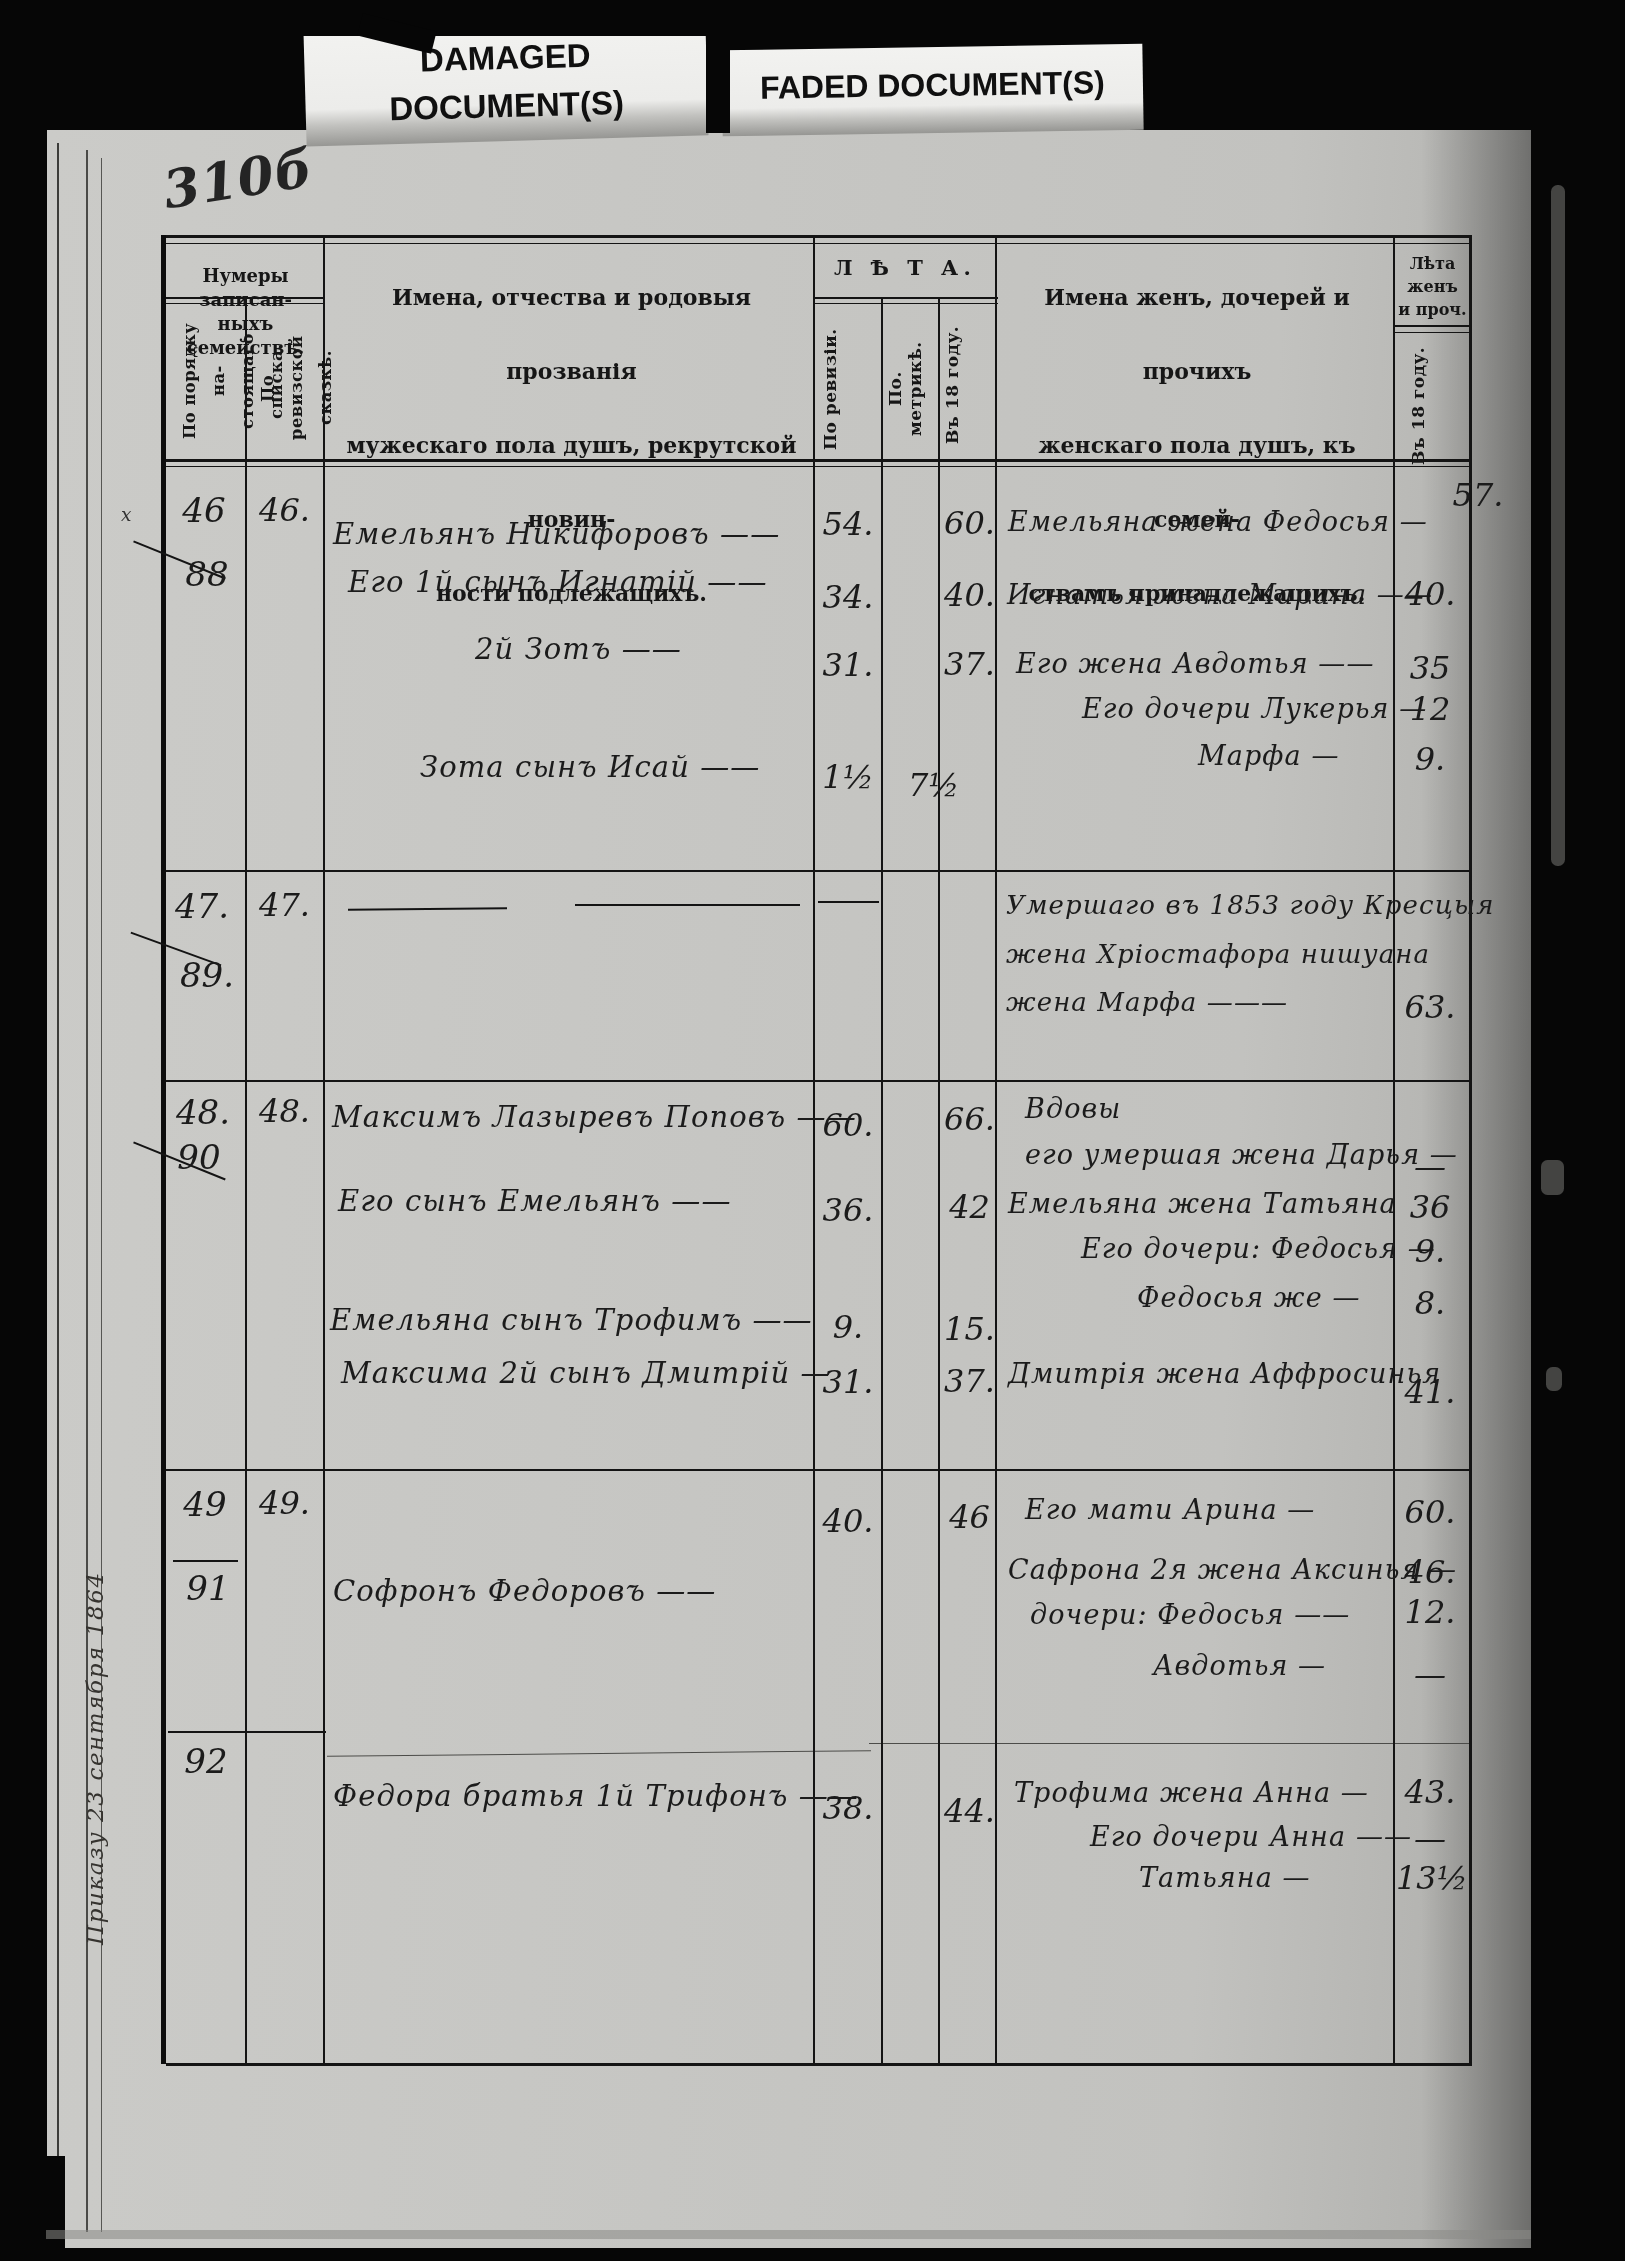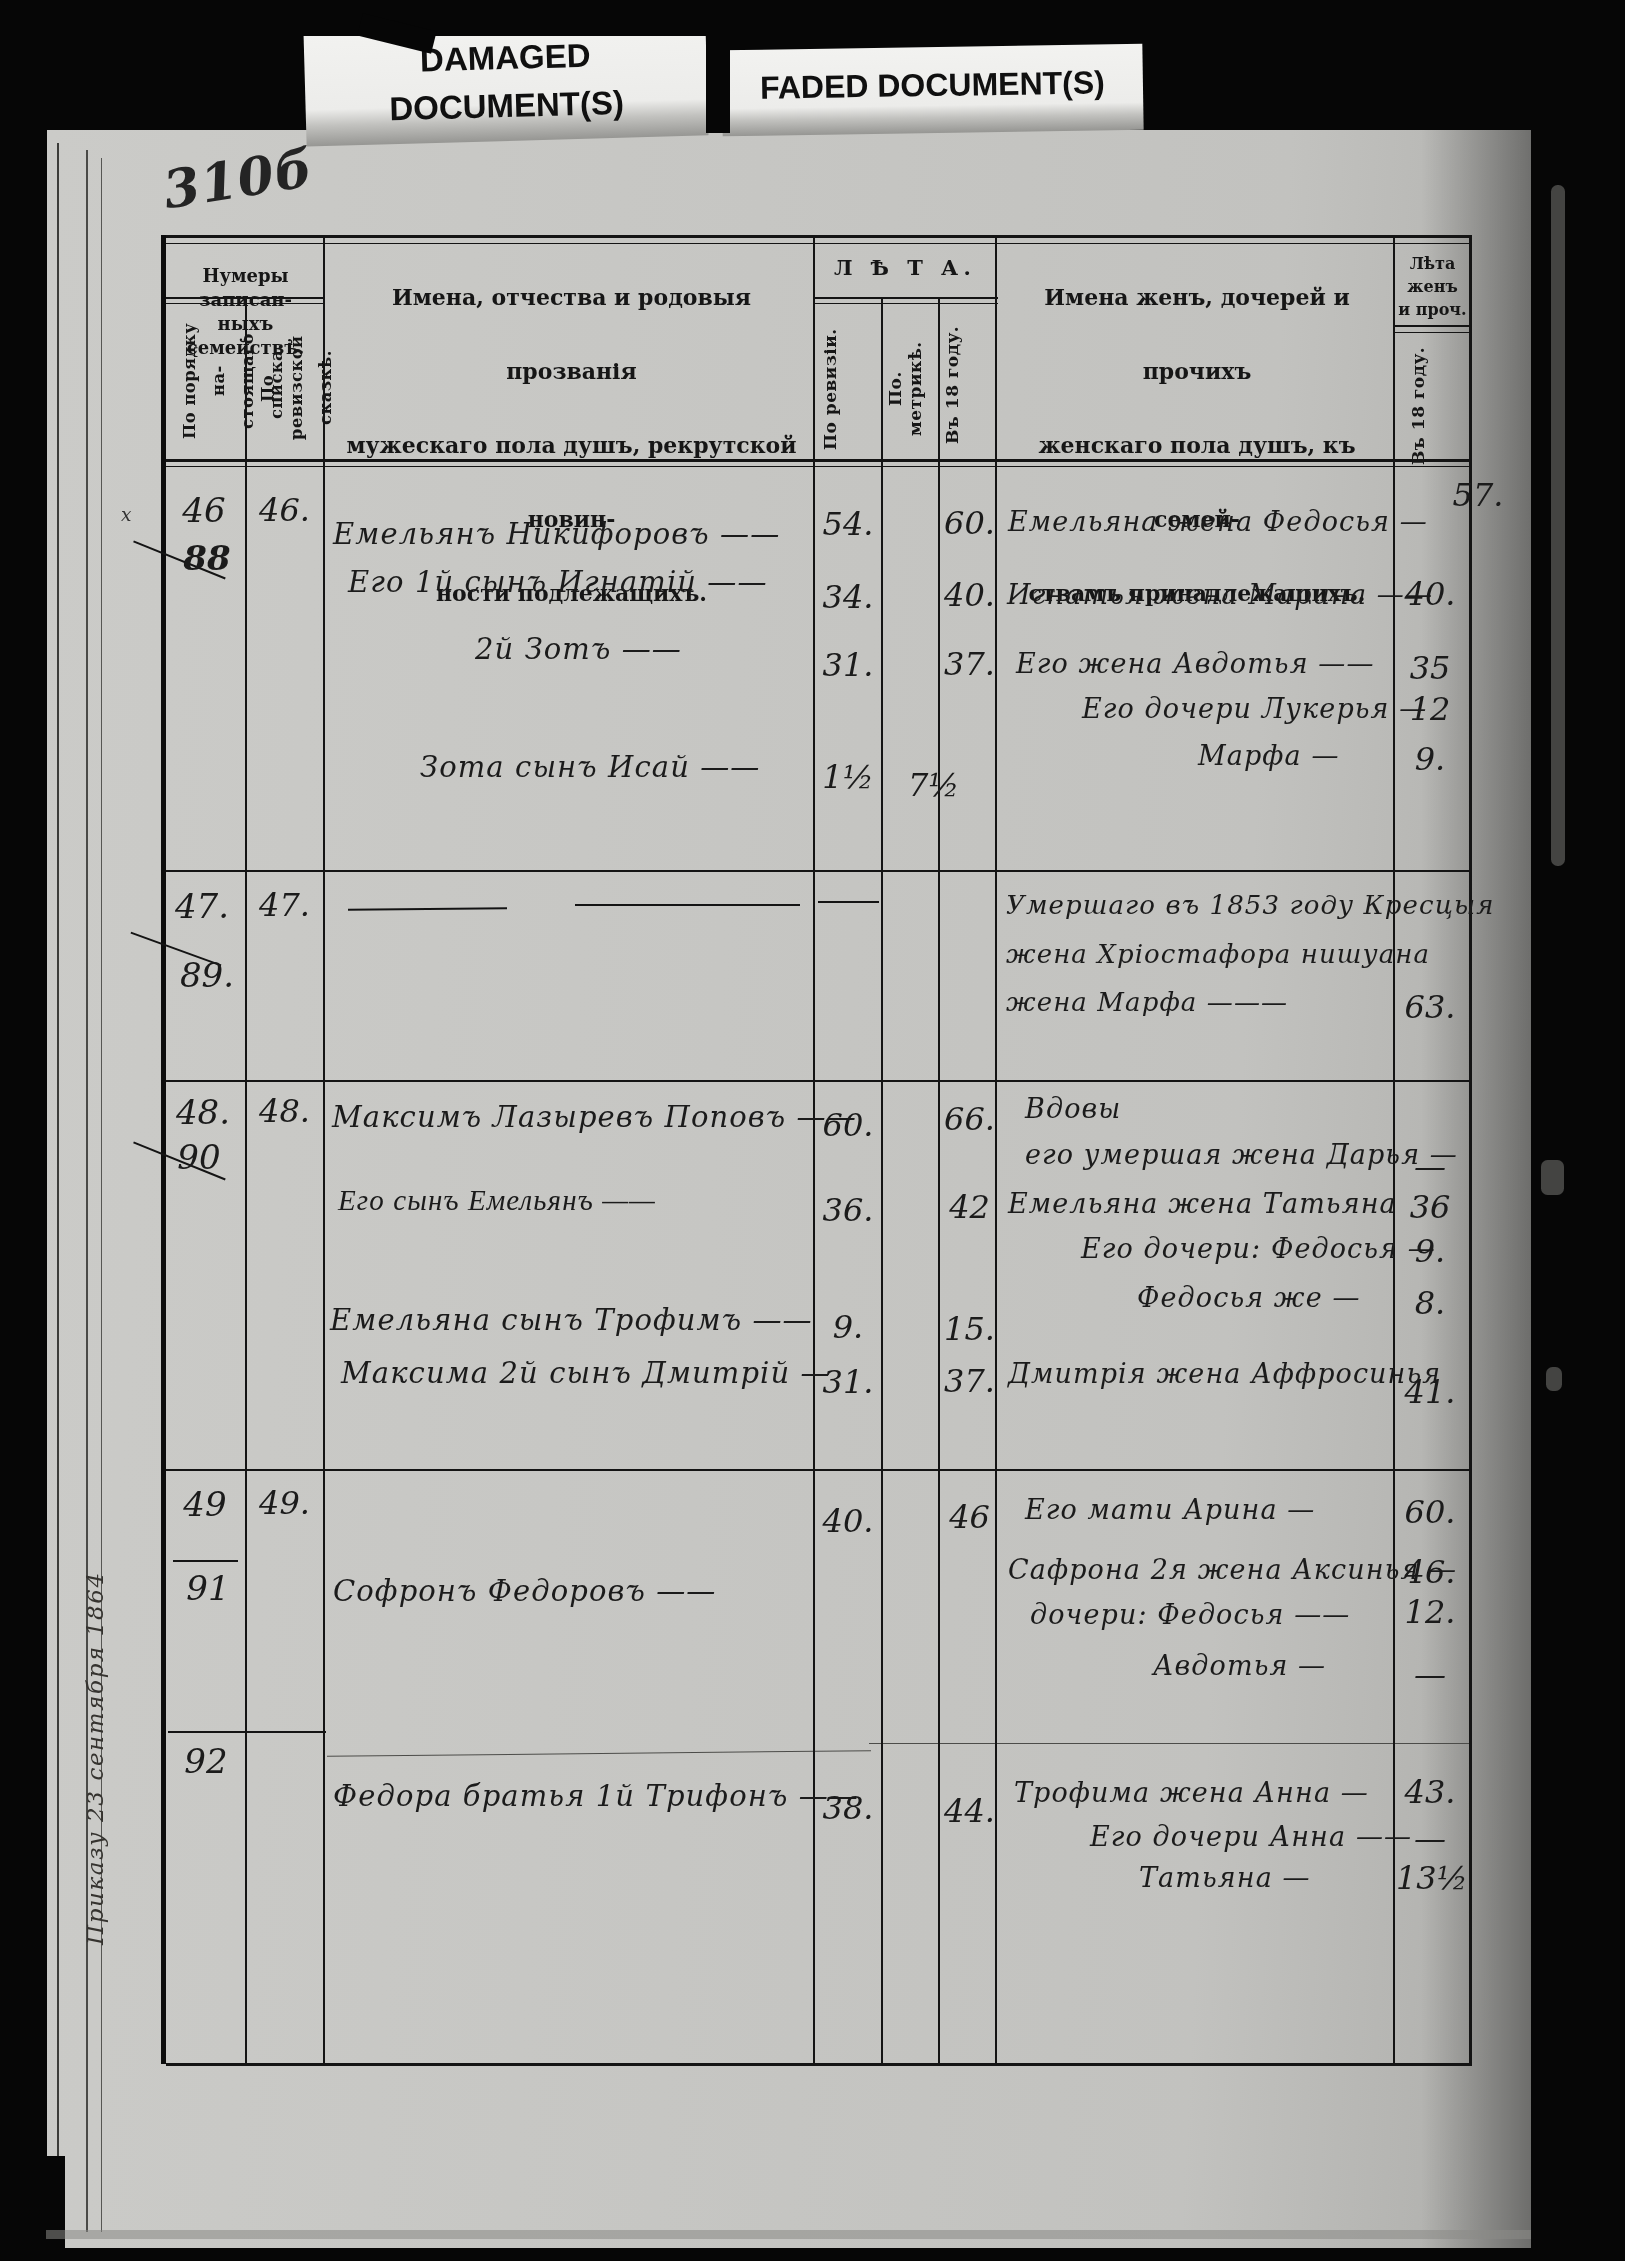--- a/index.html
+++ b/index.html
@@ -101,21 +101,21 @@
   <div class="hdr" style="left:1005px;top:260px;width:384px;font-size:22px;line-height:74px;">Имена женъ, дочерей и прочихъ
 женскаго пола душъ, къ семей-
 ствамъ принадлежащихъ.</div>
   <div class="hdr" style="left:1395px;top:252px;width:75px;font-size:16px;line-height:23px;">Лѣта женъ
 и проч.</div>
   <div class="vt" style="left:1408px;top:338px;height:136px;width:49px;font-size:17px;">Въ 18       году.</div>
 
   <span class="hw" style="left:121px;top:504px;font-size:18.5px;color:#333;">х</span>
   <div class="num colno" style="left:168px;top:490px;">46</div>
   <div class="dash" style="left:130px;top:559px;width:99px;height:1.6px;transform:rotate(22deg);"></div>
-  <div class="num colno" style="left:171px;top:538px;font-weight:bold;">88</div>
+  <div class="num colno" style="left:171px;top:554px;">88</div>
   <div class="num" style="left:252px;top:491px;width:65px;">46.</div>
 
   <div class="hw" style="left:333px;top:499px;font-size:29px;margin-top:18px;">Емельянъ Никифоровъ ——</div>
   <div class="num c4" style="top:505px;text-align:center;">54.</div>
   <div class="num c6" style="top:504px;">60.</div>
   <div class="hw" style="left:1008px;top:506px;font-size:27px;">Емельяна жена Федосья —</div>
   <div class="num c8" style="top:476px;padding-left:48px;">57.</div>
 
   <div class="hw" style="left:348px;top:565px;font-size:29px;">Его 1й сынъ Игнатій ——</div>
   <div class="num c4" style="top:578px;">34.</div>
@@ -155,21 +155,21 @@
   <div class="num colno" style="left:163px;top:1137px;">90</div>
   <div class="num" style="left:252px;top:1092px;width:65px;">48.</div>
 
   <div class="hw" style="left:332px;top:1100px;font-size:29px;">Максимъ Лазыревъ Поповъ ——</div>
   <div class="num c4" style="top:1106px;">60.</div>
   <div class="num c6" style="top:1100px;">66.</div>
   <div class="hw" style="left:1025px;top:1093px;font-size:27px;">Вдовы</div>
   <div class="hw" style="left:1025px;top:1139px;font-size:27px;">его умершая жена Дарья —</div>
   <div class="num c8" style="top:1147px;">—</div>
 
-  <div class="hw" style="left:338px;top:1184px;font-size:29px;font-family:Liberation Serif, serif;">Его сынъ Емельянъ ——</div>
+  <div class="hw" style="left:338px;top:1184px;font-size:29px;">Его сынъ Емельянъ ——</div>
   <div class="num c4" style="top:1191px;">36.</div>
   <div class="num c6" style="top:1188px;">42</div>
   <div class="hw" style="left:1008px;top:1188px;font-size:27px;">Емельяна жена Татьяна</div>
   <div class="num c8" style="top:1188px;">36</div>
 
   <div class="hw" style="left:1081px;top:1233px;font-size:27px;">Его дочери: Федосья —</div>
   <div class="num c8" style="top:1232px;">9.</div>
   <div class="hw" style="left:1137px;top:1282px;font-size:27px;">Федосья же —</div>
   <div class="num c8" style="top:1284px;">8.</div>
 

